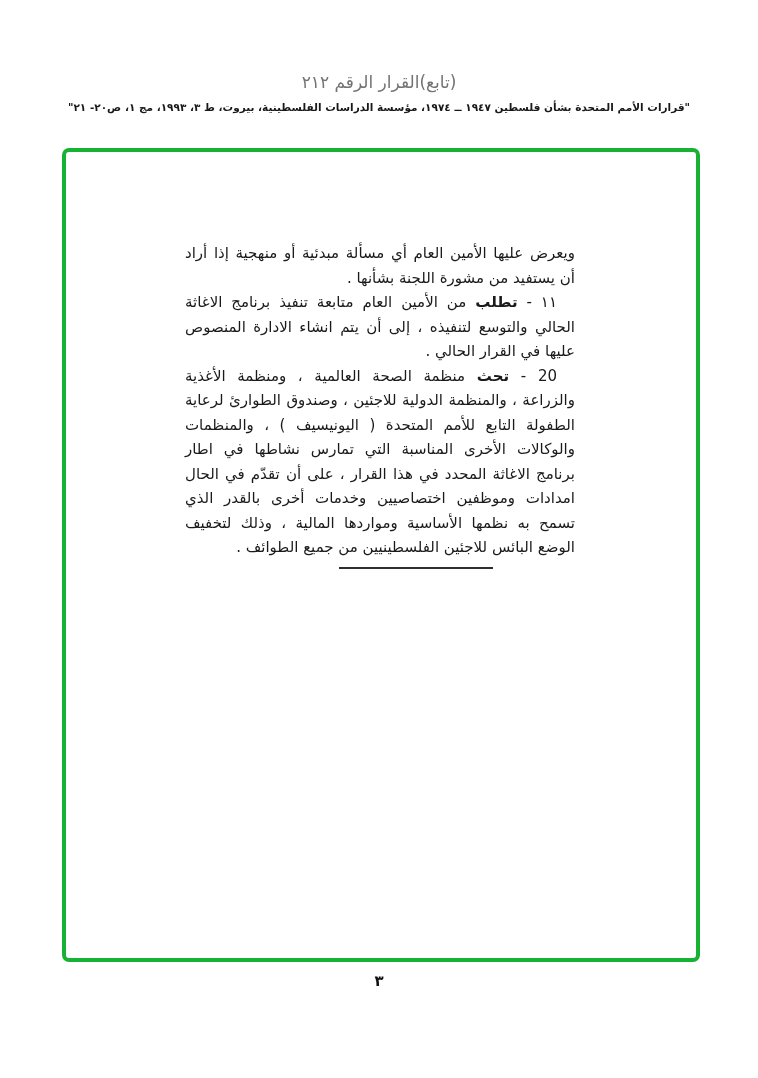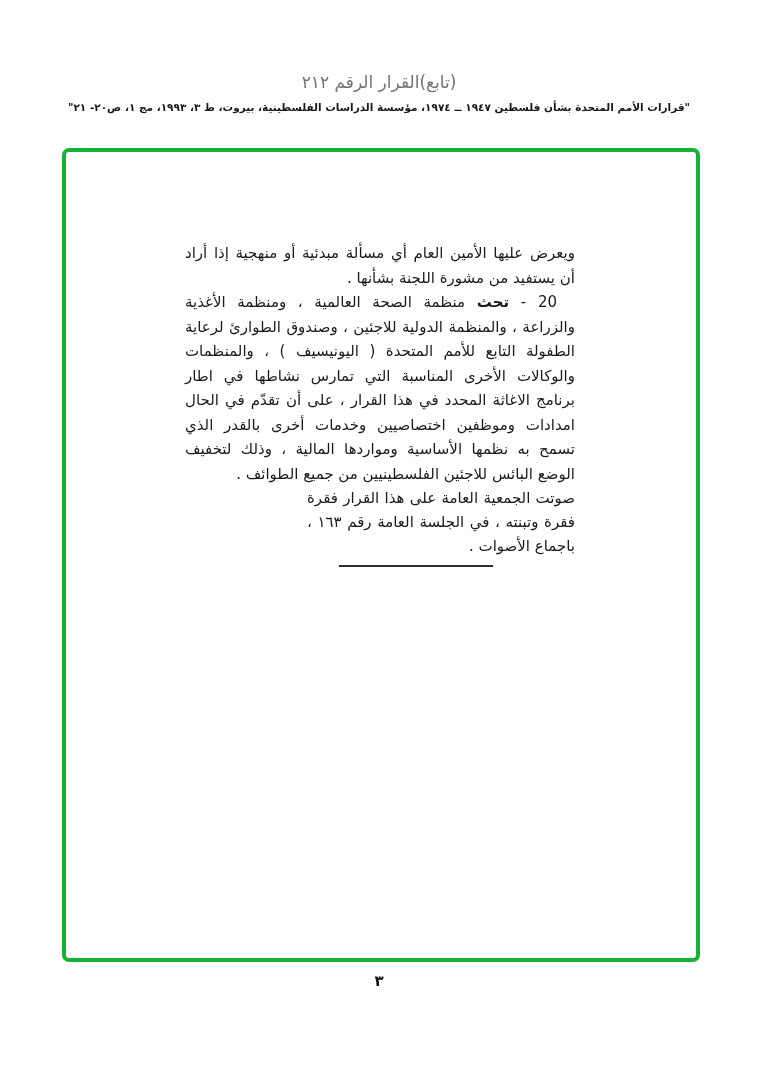--- a/index.html
+++ b/index.html
@@ -100,28 +100,32 @@
 <div class="page-title">(تابع)القرار الرقم ٢١٢</div>
 
 <div class="page-subtitle">"قرارات الأمم المتحدة بشأن فلسطين ١٩٤٧ ــ ١٩٧٤، مؤسسة الدراسات الفلسطينية، بيروت، ط ٣، ١٩٩٣، مج ١، ص٢٠- ٢١"</div>
 
 <div class="doc-frame">
 
   <div class="text-column">
 
     <p class="intro">ويعرض عليها الأمين العام أي مسألة مبدئية أو منهجية إذا أراد أن يستفيد من مشورة اللجنة بشأنها .</p>
 
+    <p class="clause">
+      <span>١١ -</span>
+      <span class="clause-keyword">تطلب</span>
+      <span>من الأمين العام متابعة تنفيذ برنامج الاغاثة الحالي والتوسع لتنفيذه ، إلى أن يتم انشاء الادارة المنصوص عليها في القرار الحالي .</span>
+    </p>
 
     <p class="clause">
       <span>20 -</span>
       <span class="clause-keyword">تحث</span>
       <span>منظمة الصحة العالمية ، ومنظمة الأغذية والزراعة ، والمنظمة الدولية للاجئين ، وصندوق الطوارئ لرعاية الطفولة التابع للأمم المتحدة ( اليونيسيف ) ، والمنظمات والوكالات الأخرى المناسبة التي تمارس نشاطها في اطار برنامج الاغاثة المحدد في هذا القرار ، على أن تقدّم في الحال امدادات وموظفين اختصاصيين وخدمات أخرى بالقدر الذي تسمح به نظمها الأساسية ومواردها المالية ، وذلك لتخفيف الوضع البائس للاجئين الفلسطينيين من جميع الطوائف .</span>
     </p>
 
 
-    <p class="vote-note">صوتت الجمعية العامة على هذا القرار فقرة فقرة وتبنته ، في الجلسة العامة رقم ١٦٣ ، باجماع الأصوات .</p>
 
     <div class="separator-rule"></div>
 
   </div>
 </div>
 
 <div class="page-number">٣</div>
 
 </body></html>

